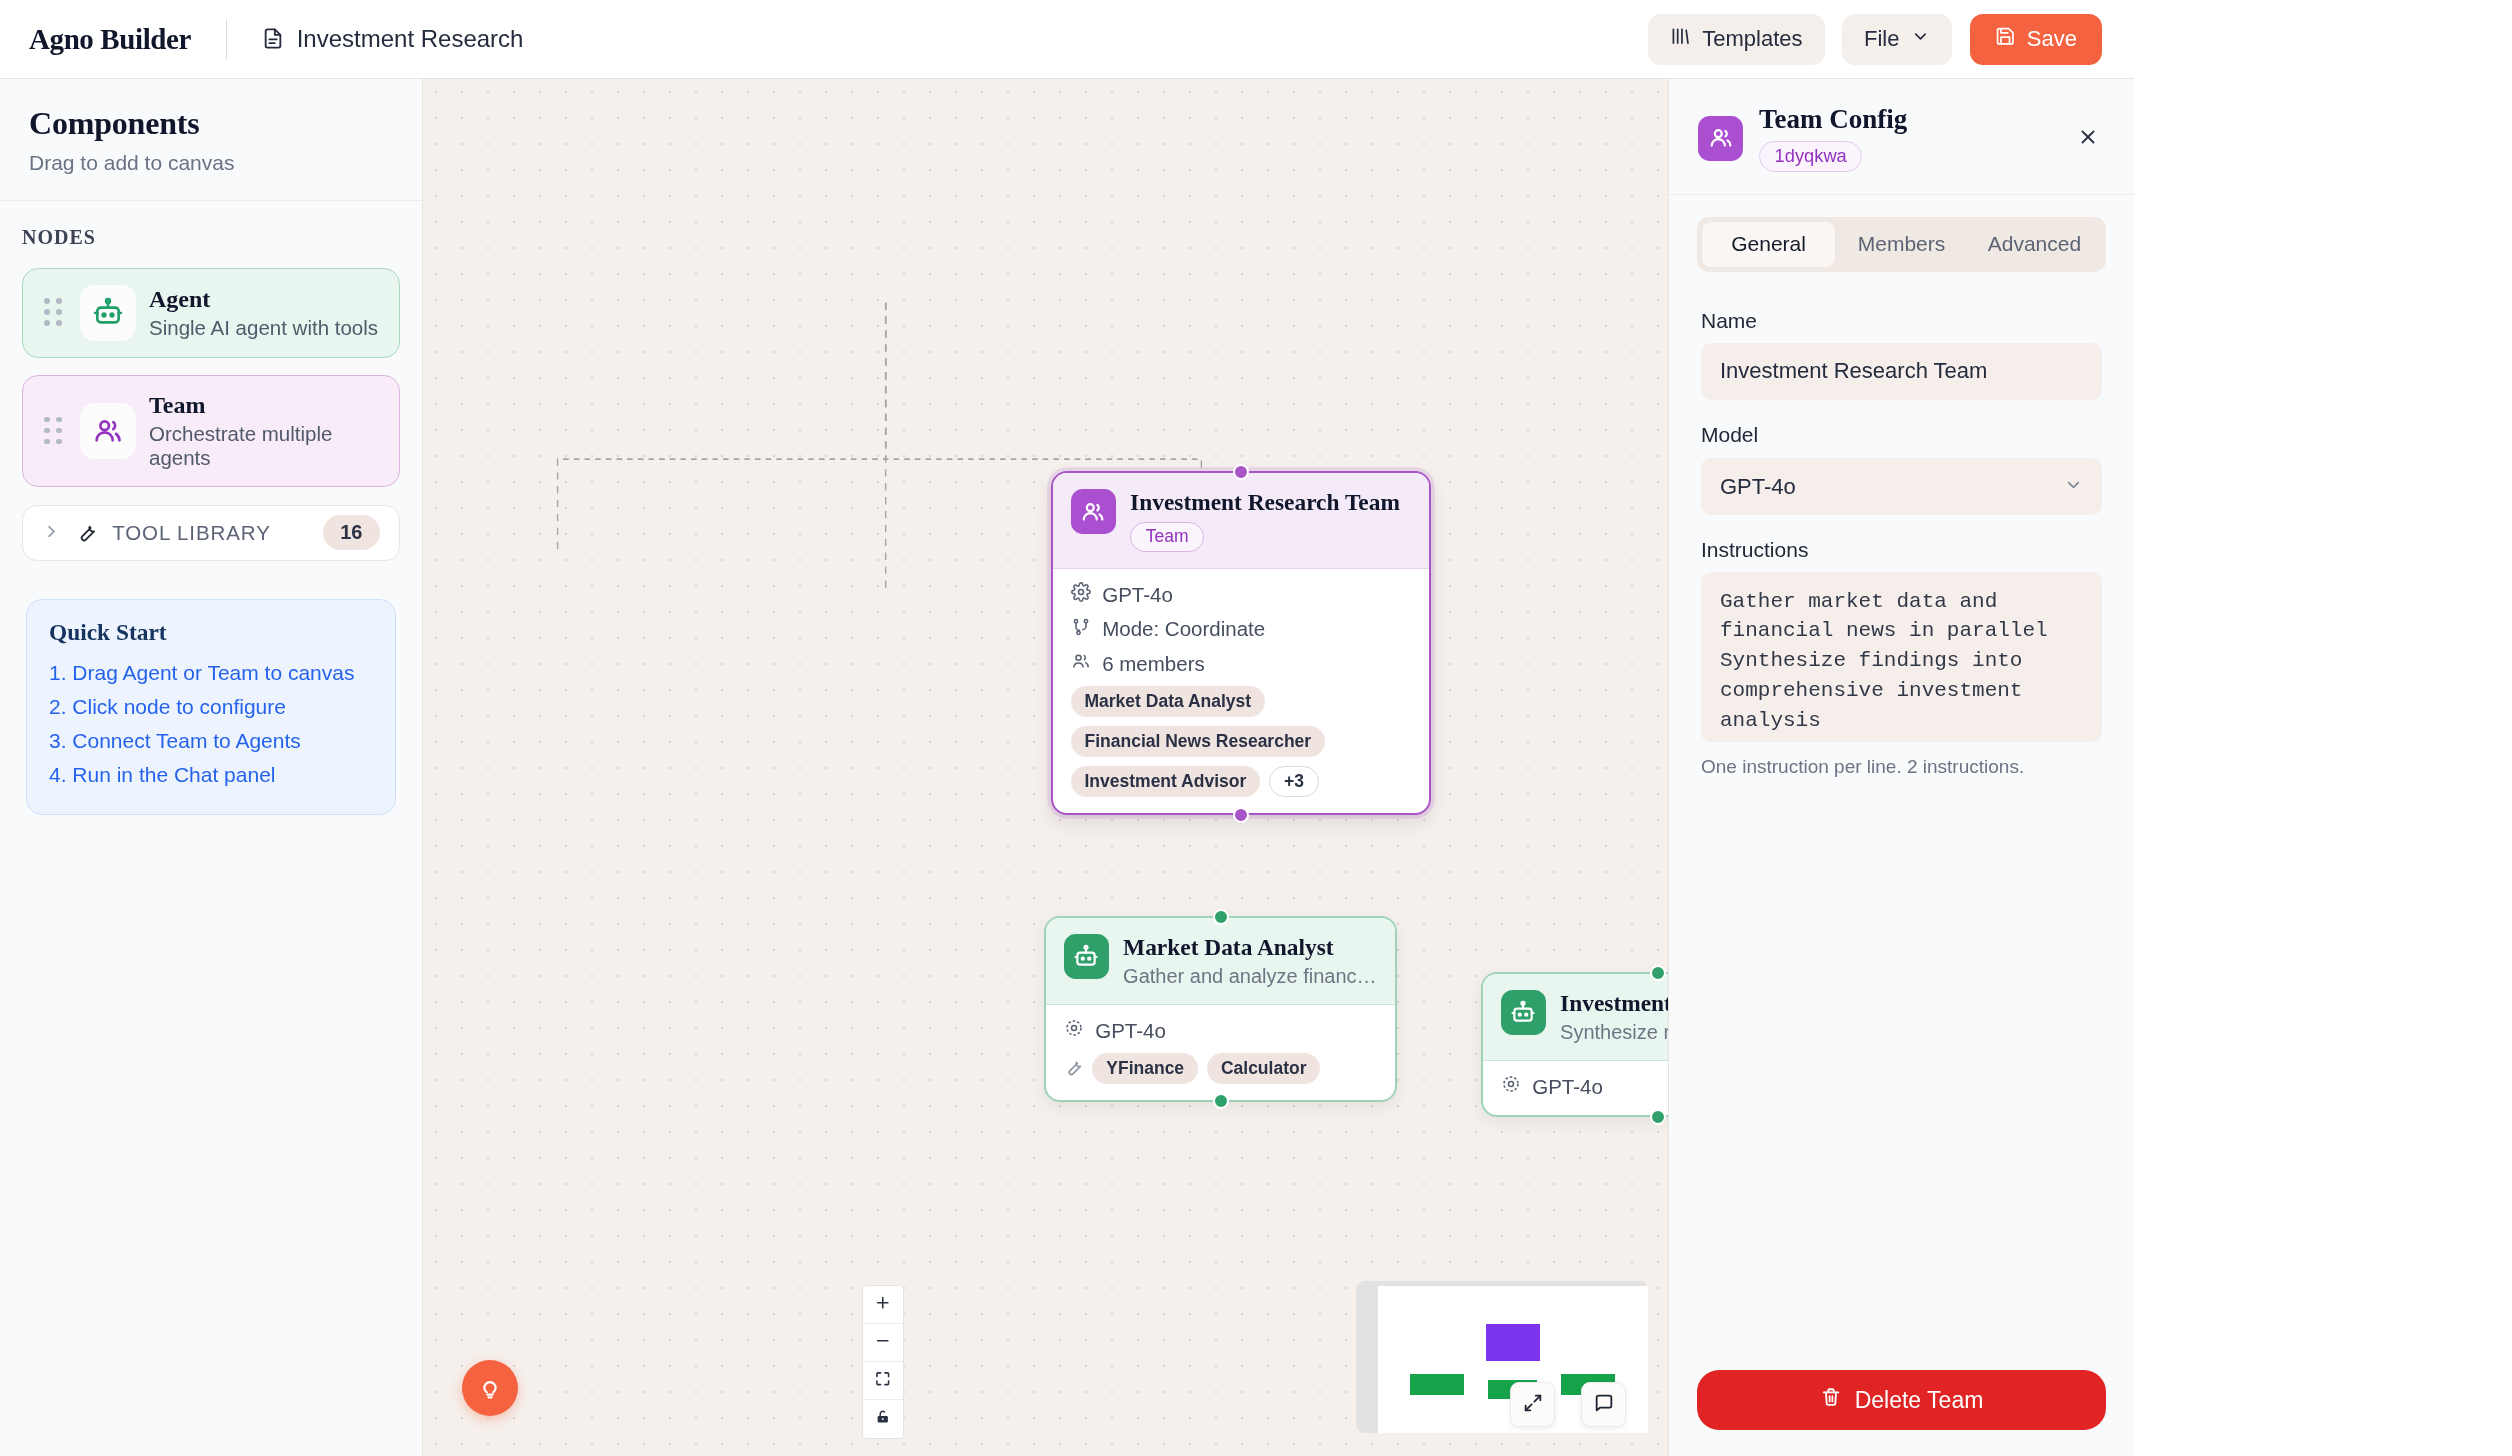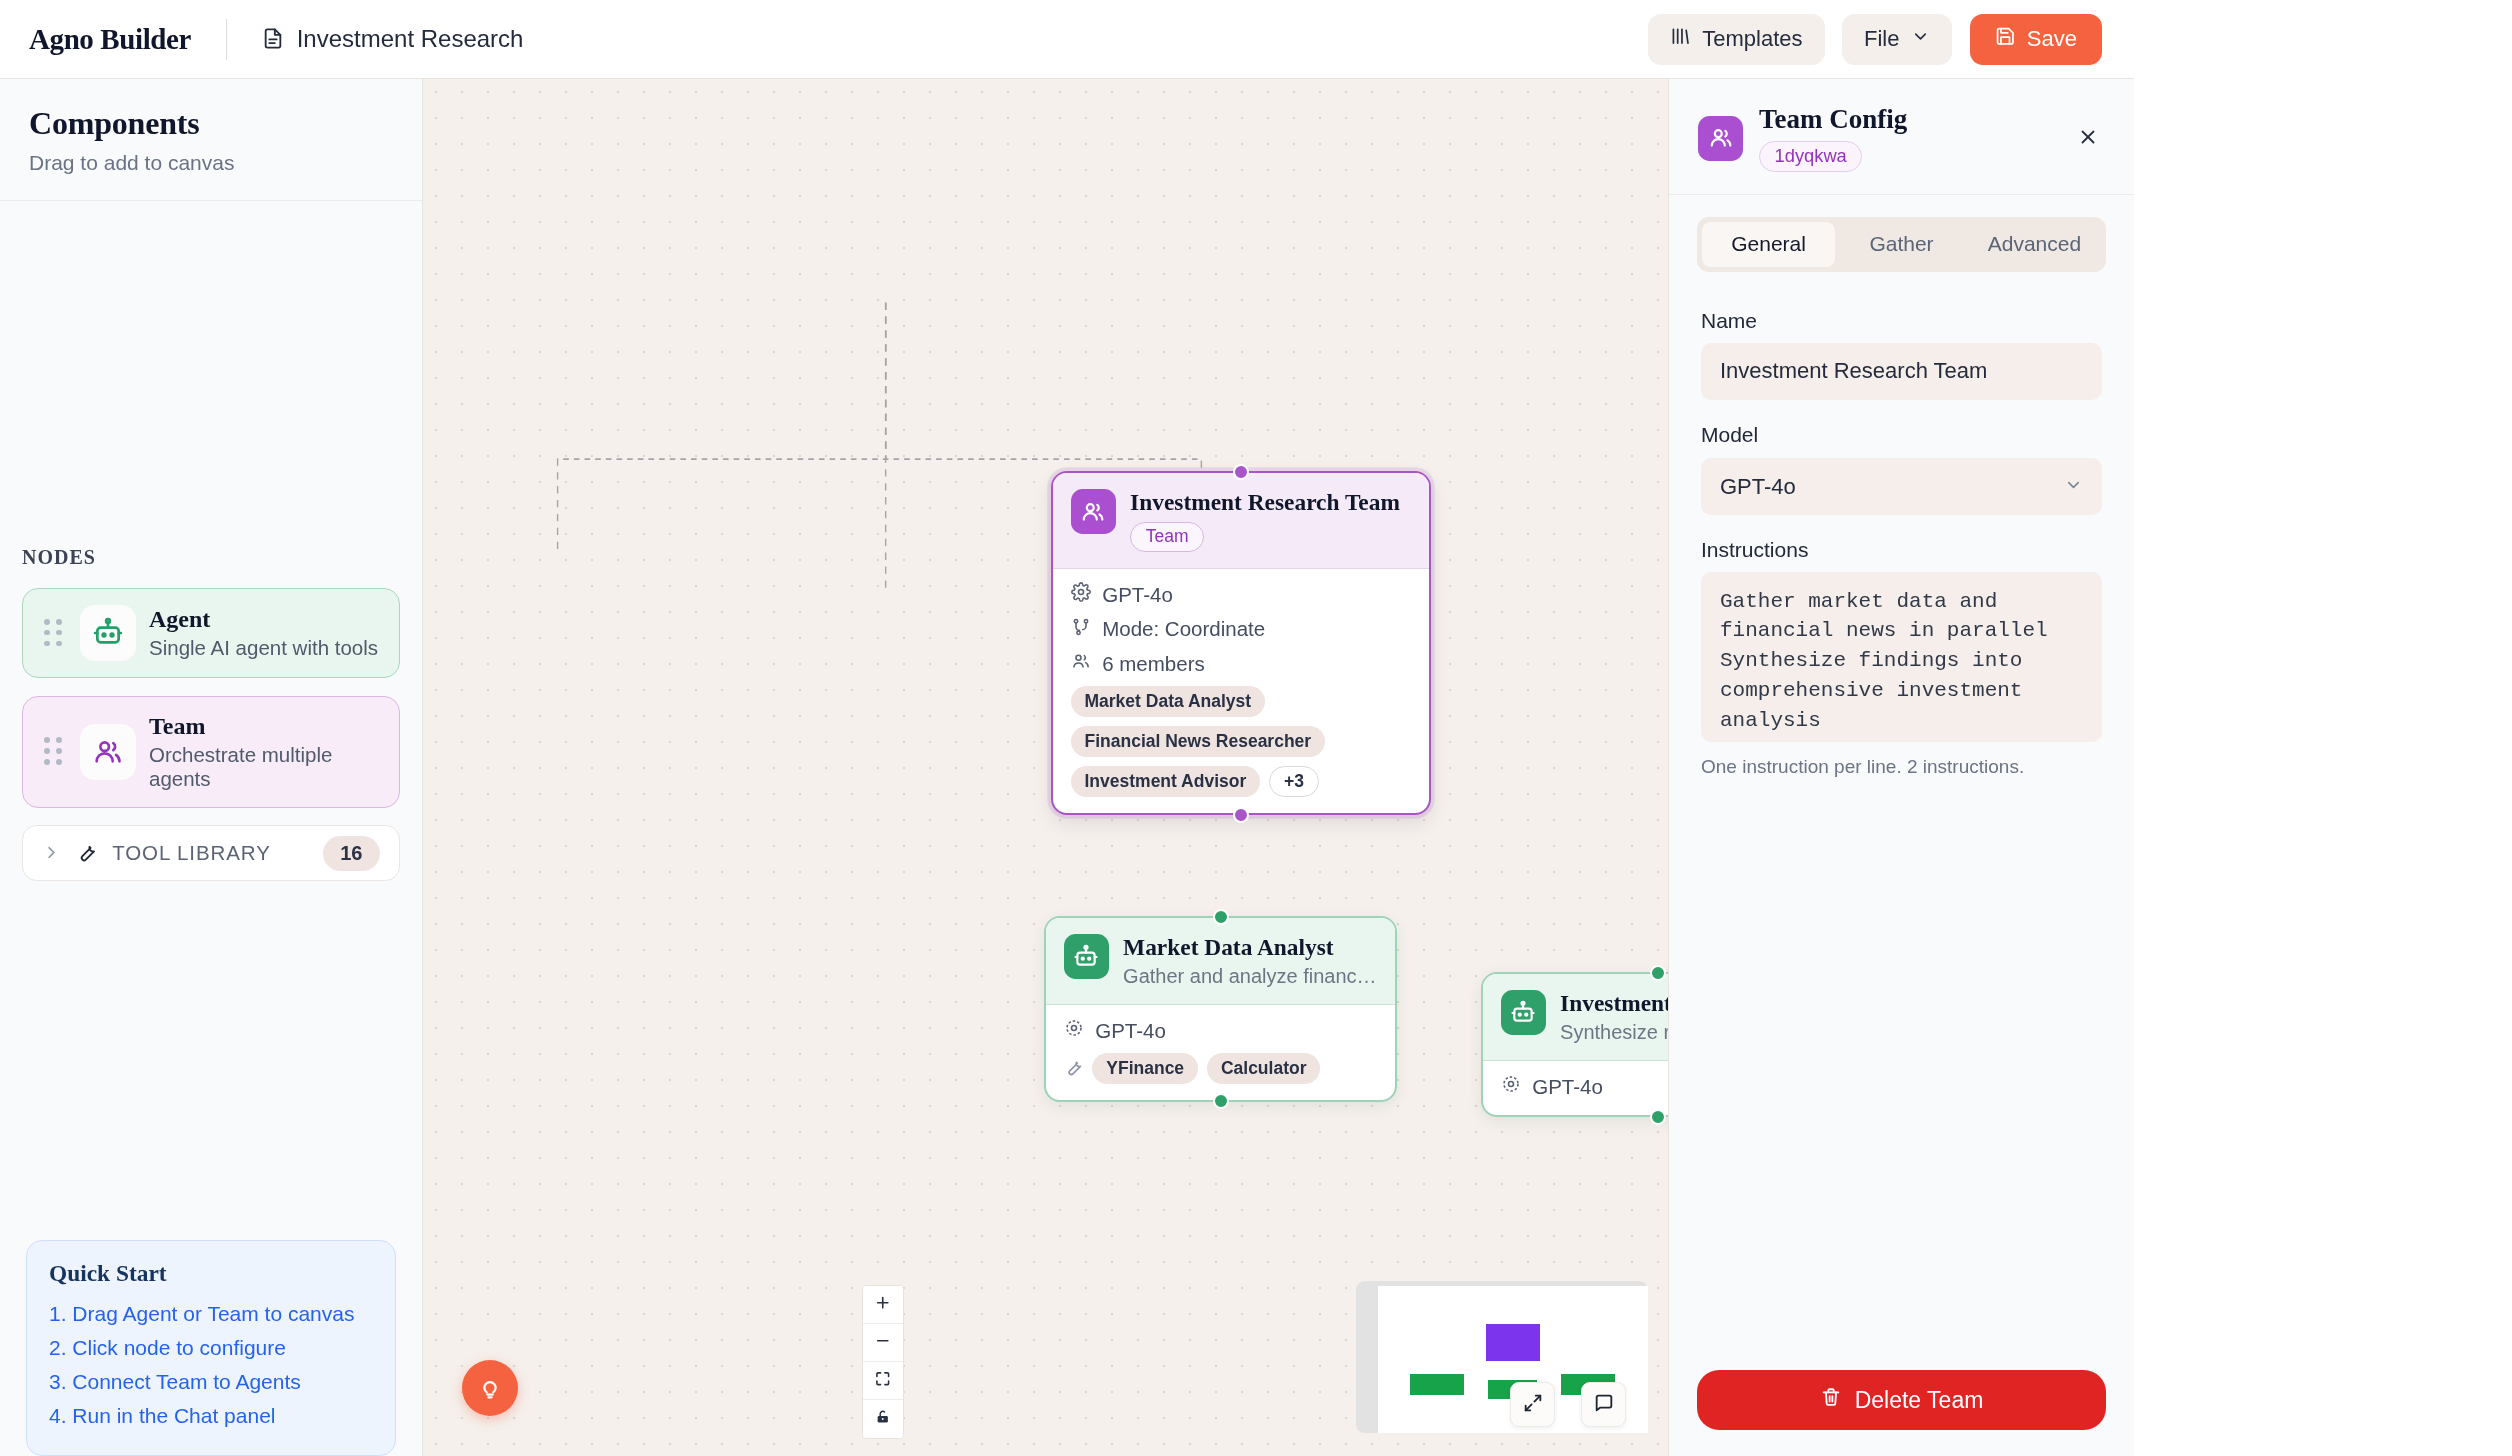--- a/index.html
+++ b/index.html
@@ -46,21 +46,21 @@
   }
 
   
   .body { flex: 1; display: flex; min-height: 0; }
 
   
   .sidebar {
     width: 423px; flex: none;
     background: #f9fafb;
     border-right: 0.7px solid #e8e4e0;
-    display: flex; flex-direction: column; justify-content: space-between;
+    display: flex; flex-direction: column;
   }
   .sb-head { padding: 26px 29px 25px; border-bottom: 0.7px solid #eceaea; }
   .sb-title {
     font-family: "Liberation Serif", serif;
     font-size: 32px; font-weight: 700; color: #10162b;
     letter-spacing: -0.2px;
   }
   .sb-sub { font-size: 21px; color: #6a7384; margin-top: 8.8px; }
   .sb-body { padding: 25px 22px 0; }
   .sb-label {
@@ -702,21 +702,21 @@
             <svg width="22" height="22" viewBox="0 0 24 24" stroke="#2a3142" stroke-width="2" stroke-linecap="round">
               <line x1="6" y1="6" x2="18" y2="18"></line>
                 <line x1="18" y1="6" x2="6" y2="18"></line>
             </svg>
           </span>
         </button>
       </div>
 
       <div class="tabs">
         <button class="tab active">General</button>
-        <button class="tab">Gather</button>
+        <button class="tab">Members</button>
         <button class="tab">Advanced</button>
       </div>
 
       <div class="form">
         <div class="field">
           <div class="field-label">Name</div>
           <input class="input" value="Investment Research Team" style="">
         </div>
 
 

